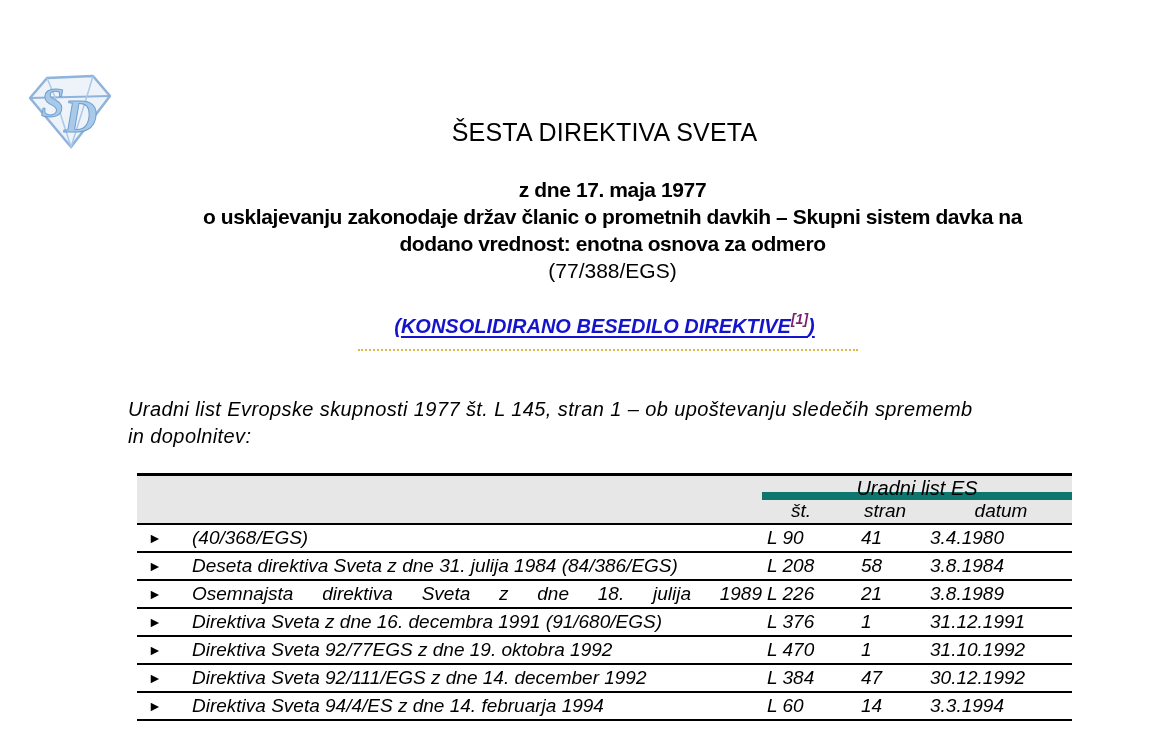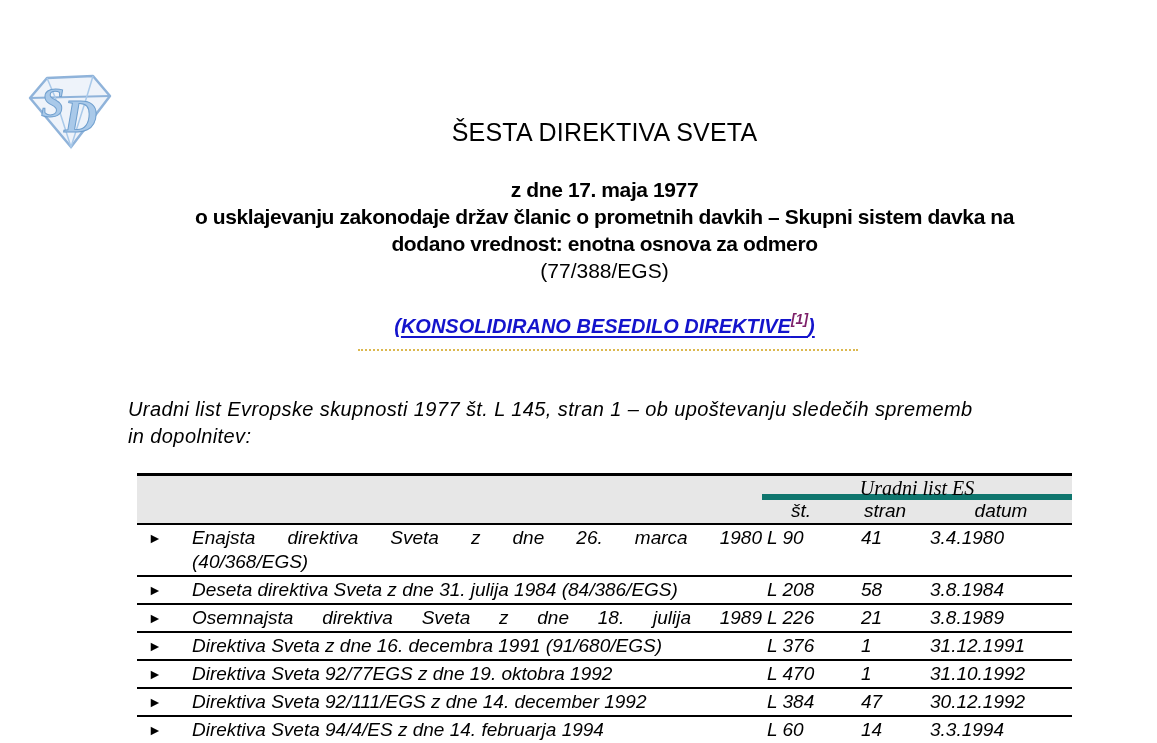--- a/index.html
+++ b/index.html
@@ -7,41 +7,41 @@
     width:1157px;height:743px;overflow:hidden;position:relative;
     background:#ffffff;color:#000;
     font-family:"Liberation Sans",sans-serif;
   }
   
   .logo{position:absolute;left:27px;top:70px;width:86px;height:80px;}
   
   .heading-zone{position:absolute;left:128px;top:0;width:953px;text-align:center;}
   .doc-title{position:absolute;left:0;top:118px;width:100%;
     font-size:25px;font-weight:normal;letter-spacing:.2px;}
-  .sub{position:absolute;left:0;width:100%;font-size:21px;font-weight:bold;letter-spacing:-.4px;}
+  .sub{position:absolute;left:8px;width:100%;font-size:21px;font-weight:bold;letter-spacing:-.4px;}
   .sub.l1{top:178px}.sub.l2{top:205px}.sub.l3{top:232px}
   .sub.l4{top:259px;font-weight:normal;letter-spacing:0;}
   
   .linkline{position:absolute;left:0;top:312px;width:100%;
     font-size:20px;font-weight:bold;font-style:italic;}
   .linkline a{text-decoration:underline;text-decoration-thickness:2px;text-underline-offset:3px;cursor:pointer;}
   .linkline sup{font-size:14px;position:relative;top:-1px;}
   .squiggle{position:absolute;left:358px;top:346px;width:500px;height:3px;
     border-bottom:2px dotted #dcb84f;}
   
   .intro{position:absolute;left:128px;top:396px;width:1080px;
     font-style:italic;font-size:20px;line-height:27px;letter-spacing:.4px;white-space:nowrap;}
   
   .doc-table{position:absolute;left:137px;top:473px;width:935px;
     border-top:3px solid #000;font-style:italic;font-size:19px;}
   .thead{background:#e7e7e7;}
   .thead-row1{display:flex;height:24px;}
   .th-spacer{width:625px;}
   .th-group{width:310px;text-align:center;font-size:20px;line-height:24px;
-    border-bottom:6px solid #0f766e;box-sizing:border-box;font-family:Liberation Serif, serif;}
+    border-bottom:8px solid #0f766e;box-sizing:border-box;}
   .thead-row2{display:flex;height:23px;line-height:22px;border-bottom:2px solid #000;}
   .th-c{text-align:center;box-sizing:border-box;}
   .w-desc{width:625px;} .w-st{width:78px;} .w-stran{width:90px;} .w-datum{width:142px;}
   .row{display:flex;border-bottom:2px solid #000;padding:1px 0;}
   .cell{box-sizing:border-box;line-height:24px;}
   .cell-marker{width:55px;padding-left:11px;font-style:normal;font-size:14px;}
   .cell-desc{width:570px;}
   .cell-desc .jline{text-align:justify;text-align-last:justify;}
   .cell-st{width:78px;padding-left:5px;}
   .cell-stran{width:90px;padding-left:21px;}
@@ -89,21 +89,20 @@
       <div class="th-c w-desc"></div>
       <div class="th-c w-st">št.</div>
       <div class="th-c w-stran">stran</div>
       <div class="th-c w-datum">datum</div>
     </div>
   </div>
   <div>
       <div class="row">
         <div class="cell cell-marker">►</div>
         <div class="cell cell-desc">
-          <div class="jline">Enajsta direktiva Sveta z dne 26. marca 1980</div>
           <div>(40/368/EGS)</div>
         </div>
         <div class="cell cell-st">L 90</div>
         <div class="cell cell-stran">41</div>
         <div class="cell cell-datum">3.4.1980</div>
       </div>
       <div class="row">
         <div class="cell cell-marker">►</div>
         <div class="cell cell-desc">
           <div>Deseta direktiva Sveta z dne 31. julija 1984 (84/386/EGS)</div>

